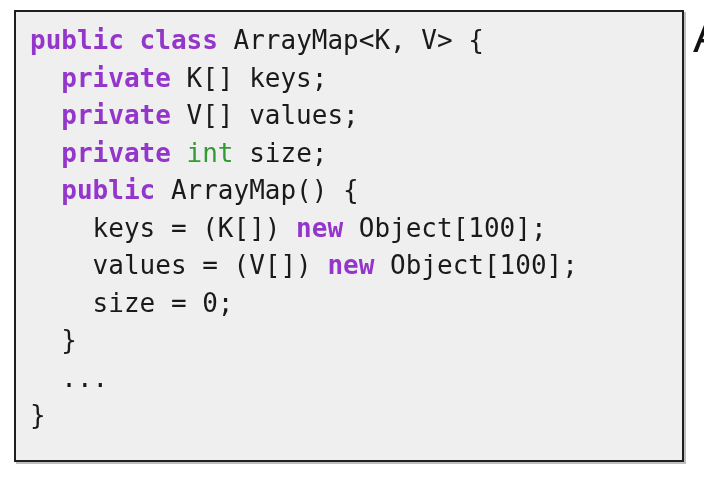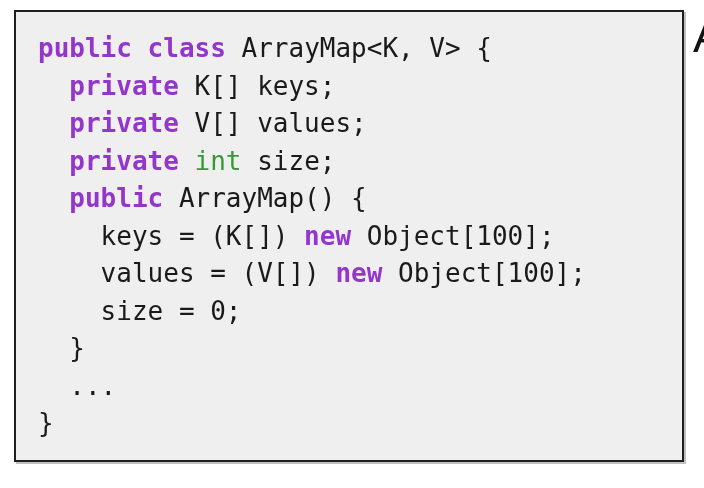--- a/index.html
+++ b/index.html
@@ -23,21 +23,21 @@
     left: 14px;
     top: 10px;
     width: 670px;
     height: 452px;
     box-sizing: border-box;
     background: var(--panel-bg, #efefef);
     border: 2px solid var(--panel-border, #1f1f1f);
     box-shadow: 2px 2px 0 rgba(0,0,0,0.25);
   }
   .code {
-    margin: 8px;
+    margin: 0;
     padding: 10px 14px;
     font-family: "DejaVu Sans Mono", monospace;
     font-size: 26px;
     line-height: 37.5px;
     color: var(--plain, #1a1a1a);
     white-space: pre;
   }
   .code-line {
     height: 37.5px;
     white-space: pre;

